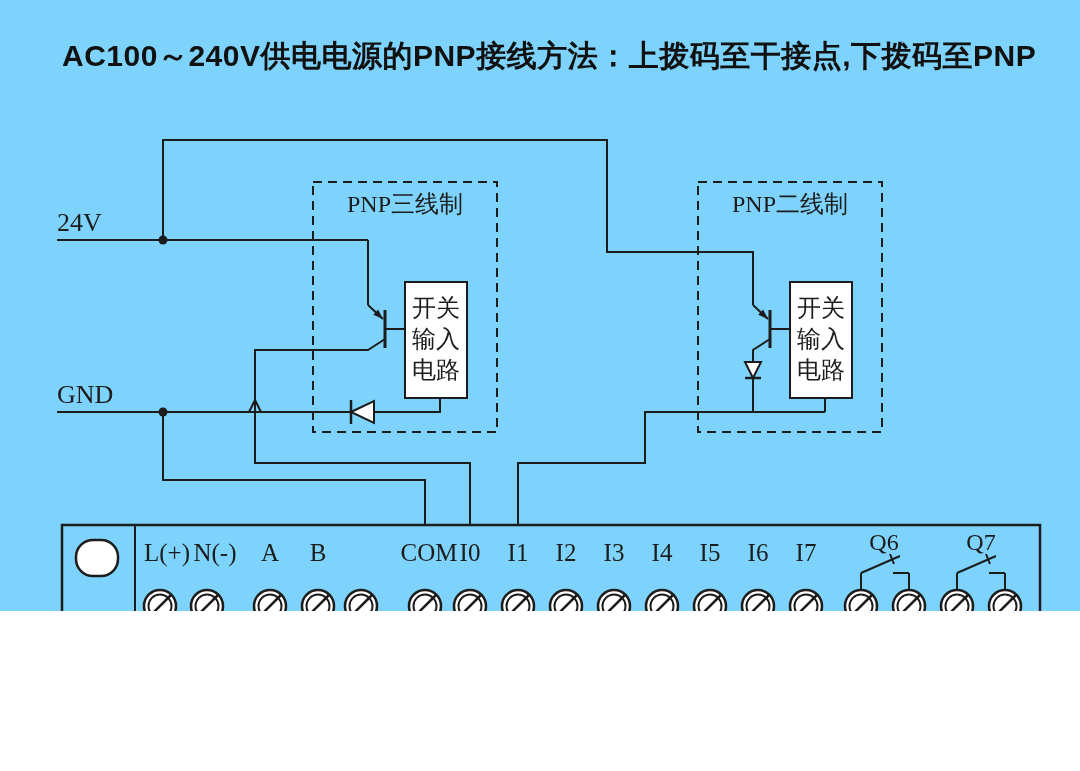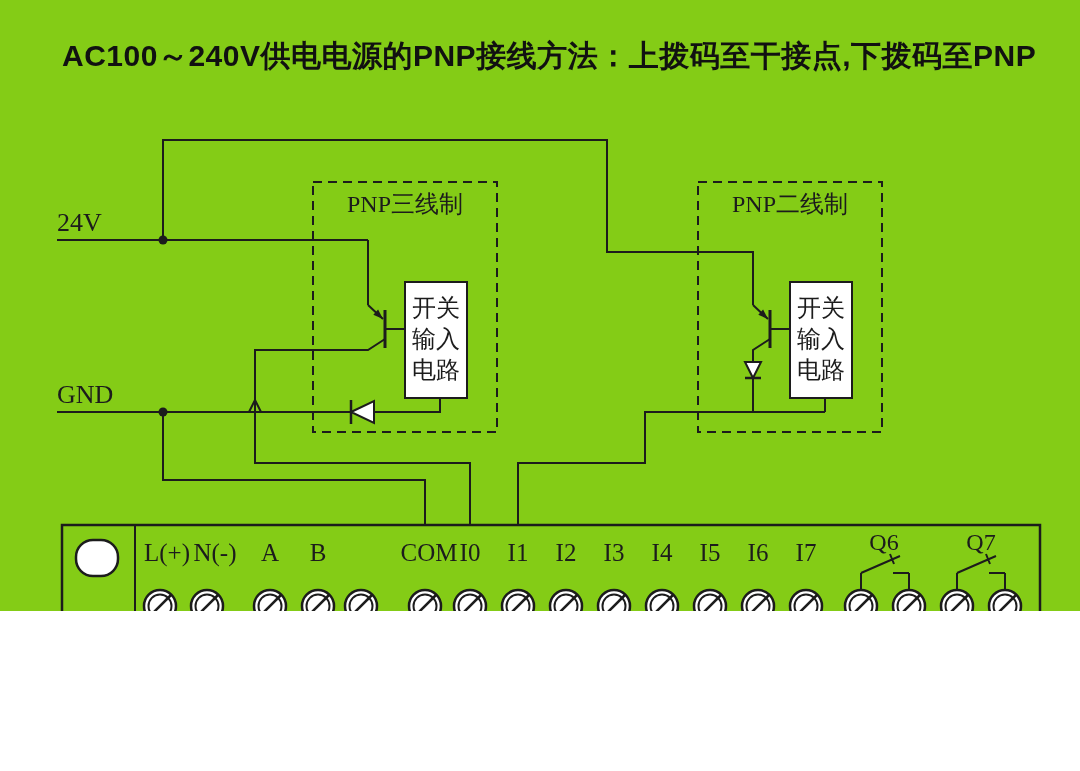--- a/index.html
+++ b/index.html
@@ -1,16 +1,16 @@
 <!DOCTYPE html>
 <html><head>
 <meta charset="utf-8">
 <style>
   html,body{margin:0;padding:0;background:#ffffff;}
-  .stage{position:relative;width:1080px;height:611px;background:#84cc16;overflow:hidden;
+  .stage{position:relative;width:1080px;height:611px;background:#7dd3fc;overflow:hidden;
          font-family:"Liberation Sans",sans-serif;color:#111;}
   .title{position:absolute;left:62px;top:36px;font-size:30px;font-weight:bold;
          letter-spacing:.5px;white-space:nowrap;color:#111;}
   svg{position:absolute;left:0;top:0;}
   .wire{stroke:#1c1c1c;stroke-width:2;fill:none;}
   .bar{stroke:#1c1c1c;stroke-width:3;fill:none;}
   .dashedbox{stroke:#1c1c1c;stroke-width:2;fill:none;stroke-dasharray:9 6;}
   .solidbox{stroke:#1c1c1c;stroke-width:2;fill:#ffffff;}
   .striprect{stroke:#1c1c1c;stroke-width:2.5;fill:none;}
   .dot{fill:#1c1c1c;stroke:none;}

